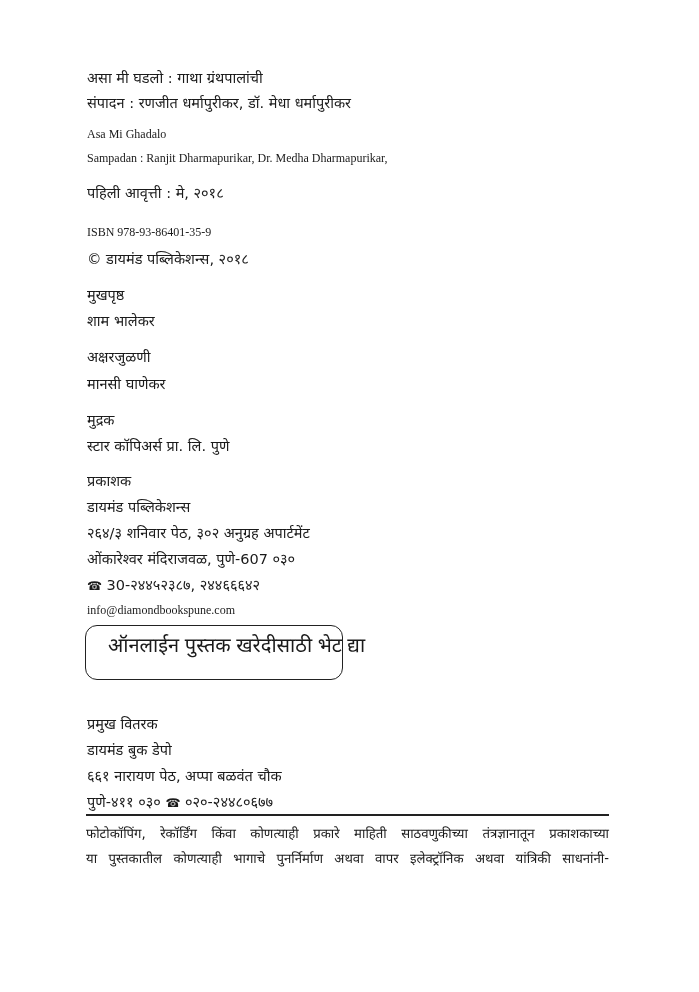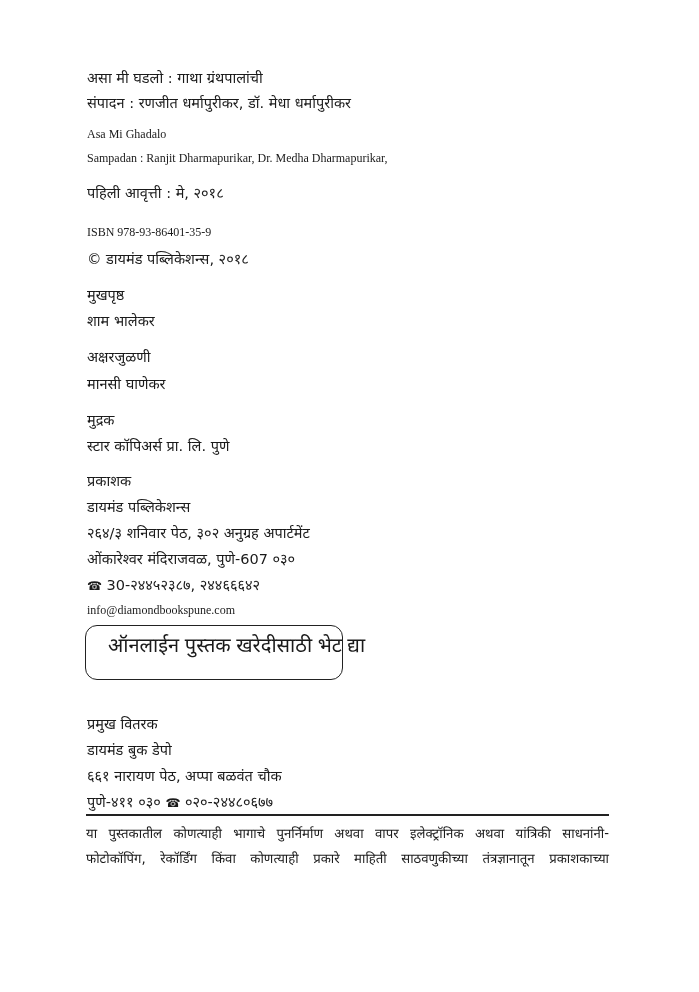--- a/index.html
+++ b/index.html
@@ -63,17 +63,17 @@
   <div class="ln dev" style="top:755px">६६१ नारायण पेठ, अप्पा बळवंत चौक</div>
   <div class="ln dev" style="top:781px">
     <span>पुणे-४११ ०३०</span>
     <span class="phone-icon">☎</span>
     <span>०२०-२४४८०६७७</span>
   </div>
 
   <div class="rule"></div>
 
   <div class="footer">
+    <span>फोटोकॉपिंग, रेकॉर्डिंग किंवा कोणत्याही प्रकारे माहिती साठवणुकीच्या तंत्रज्ञानातून प्रकाशकाच्या</span>
     <span>या पुस्तकातील कोणत्याही भागाचे पुनर्निर्माण अथवा वापर इलेक्ट्रॉनिक अथवा यांत्रिकी साधनांनी-</span>
-    <span>फोटोकॉपिंग, रेकॉर्डिंग किंवा कोणत्याही प्रकारे माहिती साठवणुकीच्या तंत्रज्ञानातून प्रकाशकाच्या</span>
   </div>
 
 </div>
 
 </body></html>

